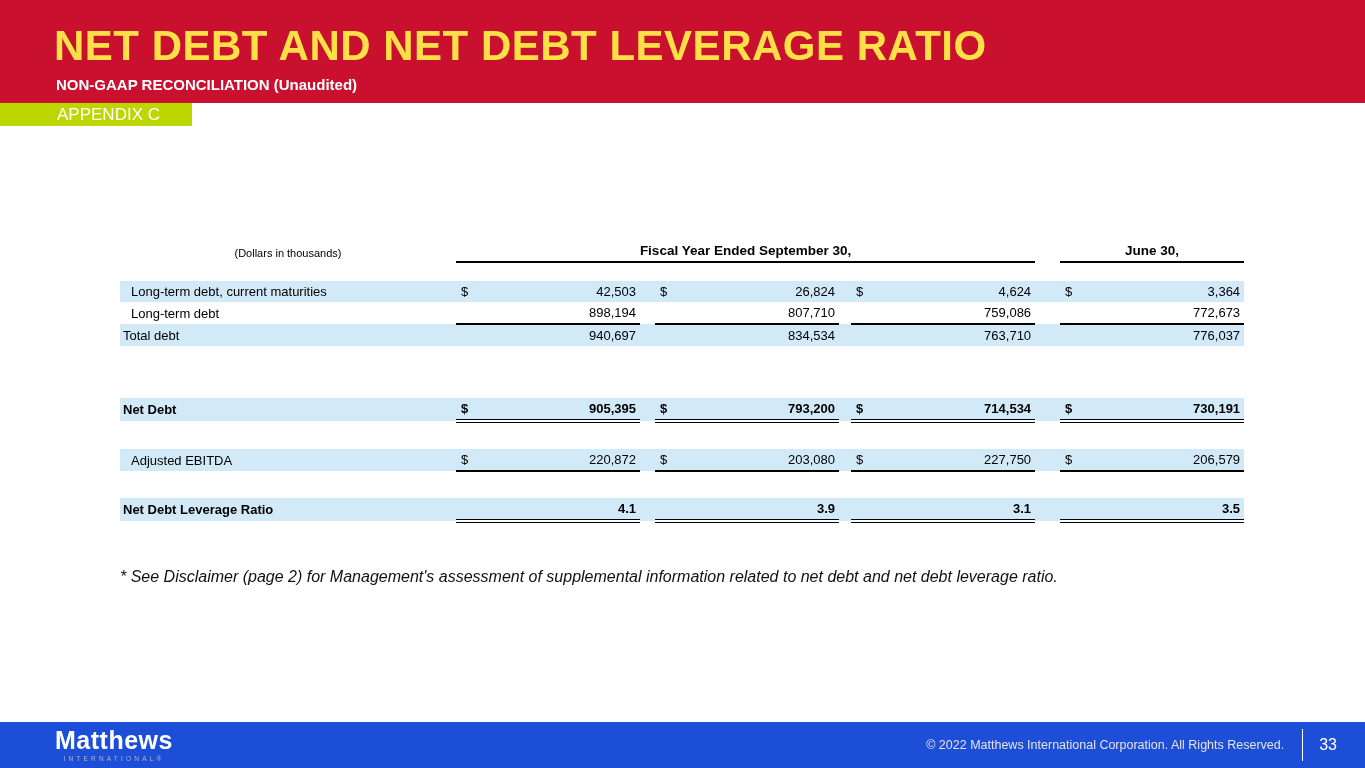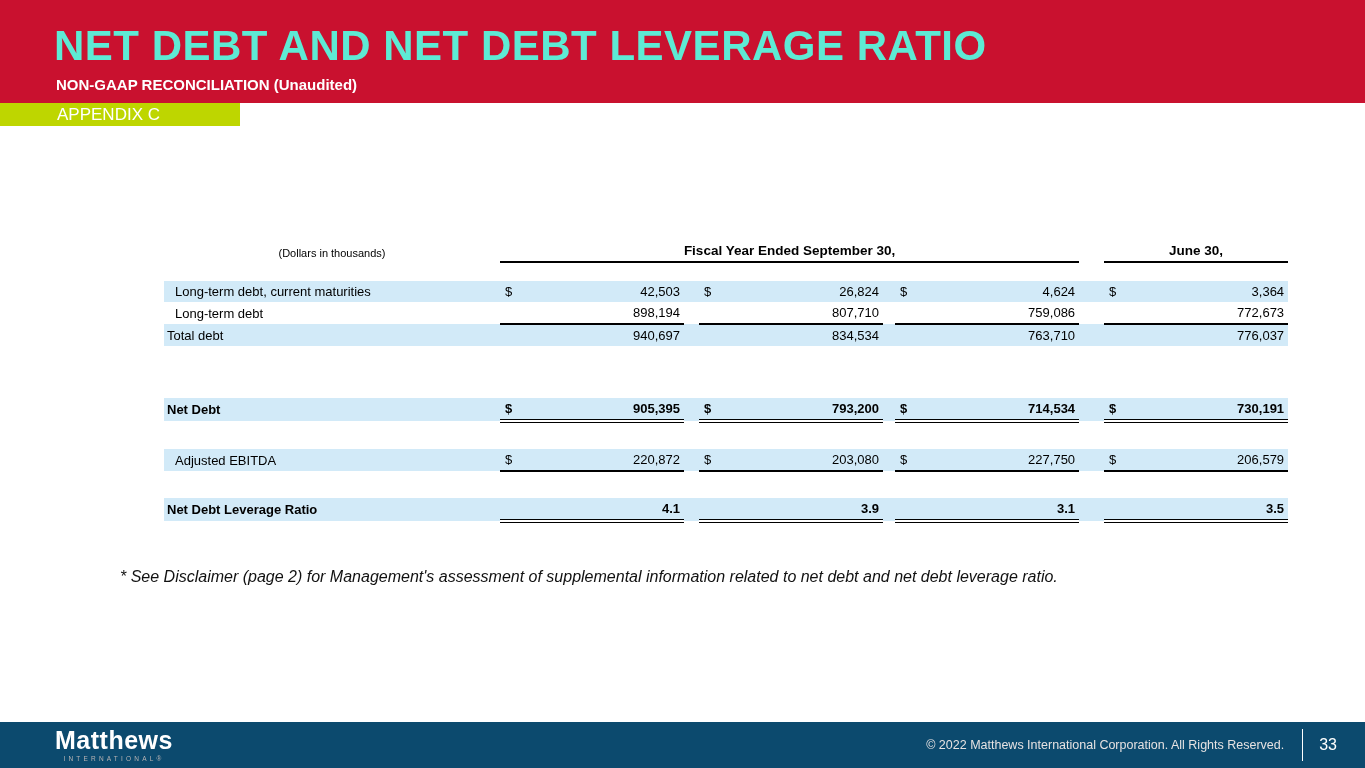--- a/index.html
+++ b/index.html
@@ -3,30 +3,30 @@
 <meta charset="utf-8">
 <style>
   html,body { margin:0; padding:0; background:#888; }
   .slide {
     position:relative; width:1365px; height:768px; background:#ffffff;
     font-family:"Liberation Sans", sans-serif; overflow:hidden; color:#000;
   }
 
   
   .banner { position:absolute; left:0; top:0; width:100%; height:103px; background:#C9112F; }
-  .title { position:absolute; left:54px; top:22px; color:#5eead4; font-size:42px; font-weight:700; white-space:nowrap; letter-spacing:0.5px; }
+  .title { position:absolute; left:54px; top:22px; color:#fde047; font-size:42px; font-weight:700; white-space:nowrap; letter-spacing:0.5px; }
   .subtitle { position:absolute; left:56px; top:76px; color:#fff; font-size:15px; font-weight:700; white-space:nowrap; }
   .appendix {
-    position:absolute; left:0; top:103px; width:240px; height:23px; background:#BED600;
+    position:absolute; left:0; top:103px; width:192px; height:23px; background:#BED600;
     color:#fff; font-size:17px; line-height:23px; padding-left:57px; box-sizing:border-box; white-space:nowrap;
   }
 
   
   .tablewrap { position:absolute; left:120px; top:236px; width:1128px; }
-  table.fin { border-collapse:collapse; table-layout:fixed; width:1124px; font-size:13px;margin-left:44px; }
+  table.fin { border-collapse:collapse; table-layout:fixed; width:1124px; font-size:13px; }
   td { padding:0; vertical-align:middle; overflow:hidden; white-space:nowrap; }
 
   col.c-label { width:336px; }
   col.c-d { width:26px; }
   col.c-v { width:158px; }
   col.c-sp1 { width:15px; }
   col.c-sp2 { width:12px; }
   col.c-sp3 { width:25px; }
 
   tr.hrow1 td { height:22px; vertical-align:bottom; padding-bottom:3px; }
@@ -47,21 +47,21 @@
   .v { text-align:right; padding-right:4px; }
 
   tr.u1 td.d, tr.u1 td.v { border-bottom:2px solid #000; }
   tr.u2 td.d, tr.u2 td.v { border-bottom:4px double #000; }
 
   
   .footnote { position:absolute; left:120px; top:568px; font-size:16px; font-style:italic; color:#111; white-space:nowrap; }
 
   
   .footer {
-    position:absolute; left:0; bottom:0; width:100%; height:46px; background:#0c4a6e;
+    position:absolute; left:0; bottom:0; width:100%; height:46px; background:#1d4ed8;
     display:flex; align-items:center; justify-content:space-between;
     padding:0 28px 0 55px; box-sizing:border-box;
   }
   .logo { display:flex; flex-direction:column; align-items:center; line-height:1; }
   .logo-main { color:#fff; font-size:25px; font-weight:700; letter-spacing:0.5px; }
   .logo-sub { color:#b9b4b4; font-size:6.5px; letter-spacing:3.2px; margin-top:3px; }
   .footer-right { display:flex; align-items:center; }
   .copyright { color:#e6e2e2; font-size:12.5px; }
   .fdiv { width:1px; height:32px; background:#fff; margin:0 16px 0 18px; }
   .pagenum { color:#fff; font-size:16px; }

